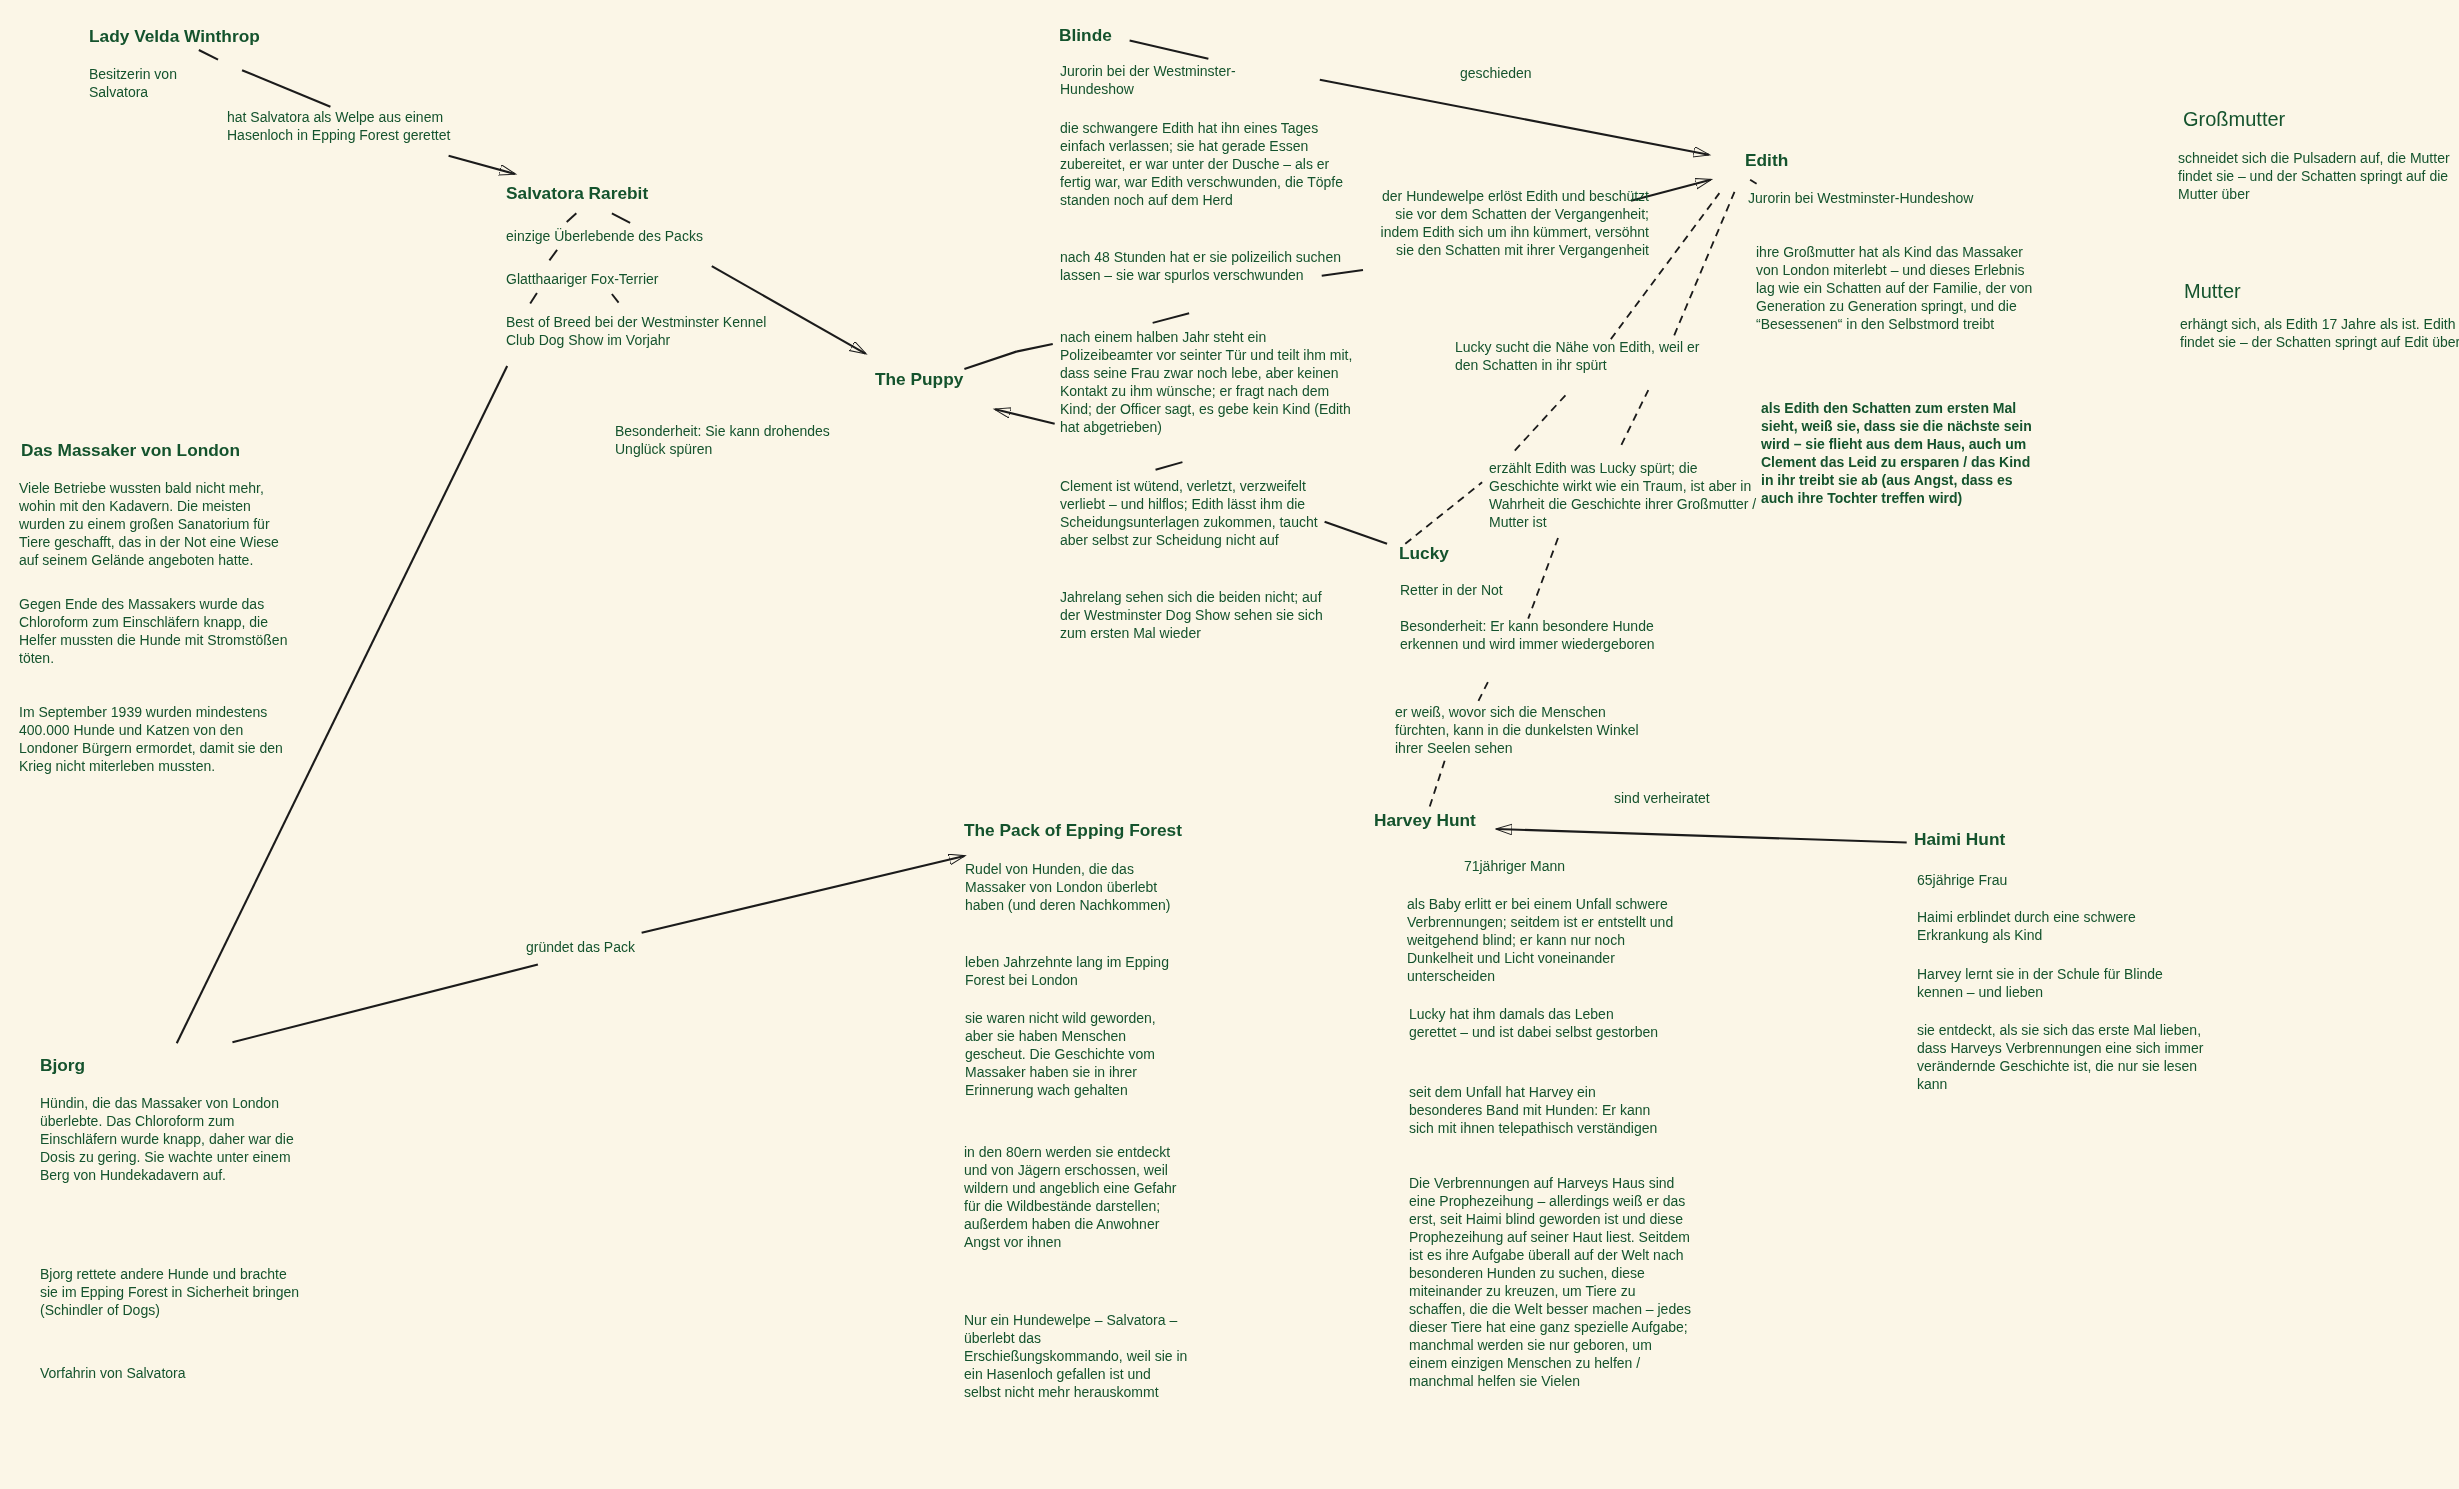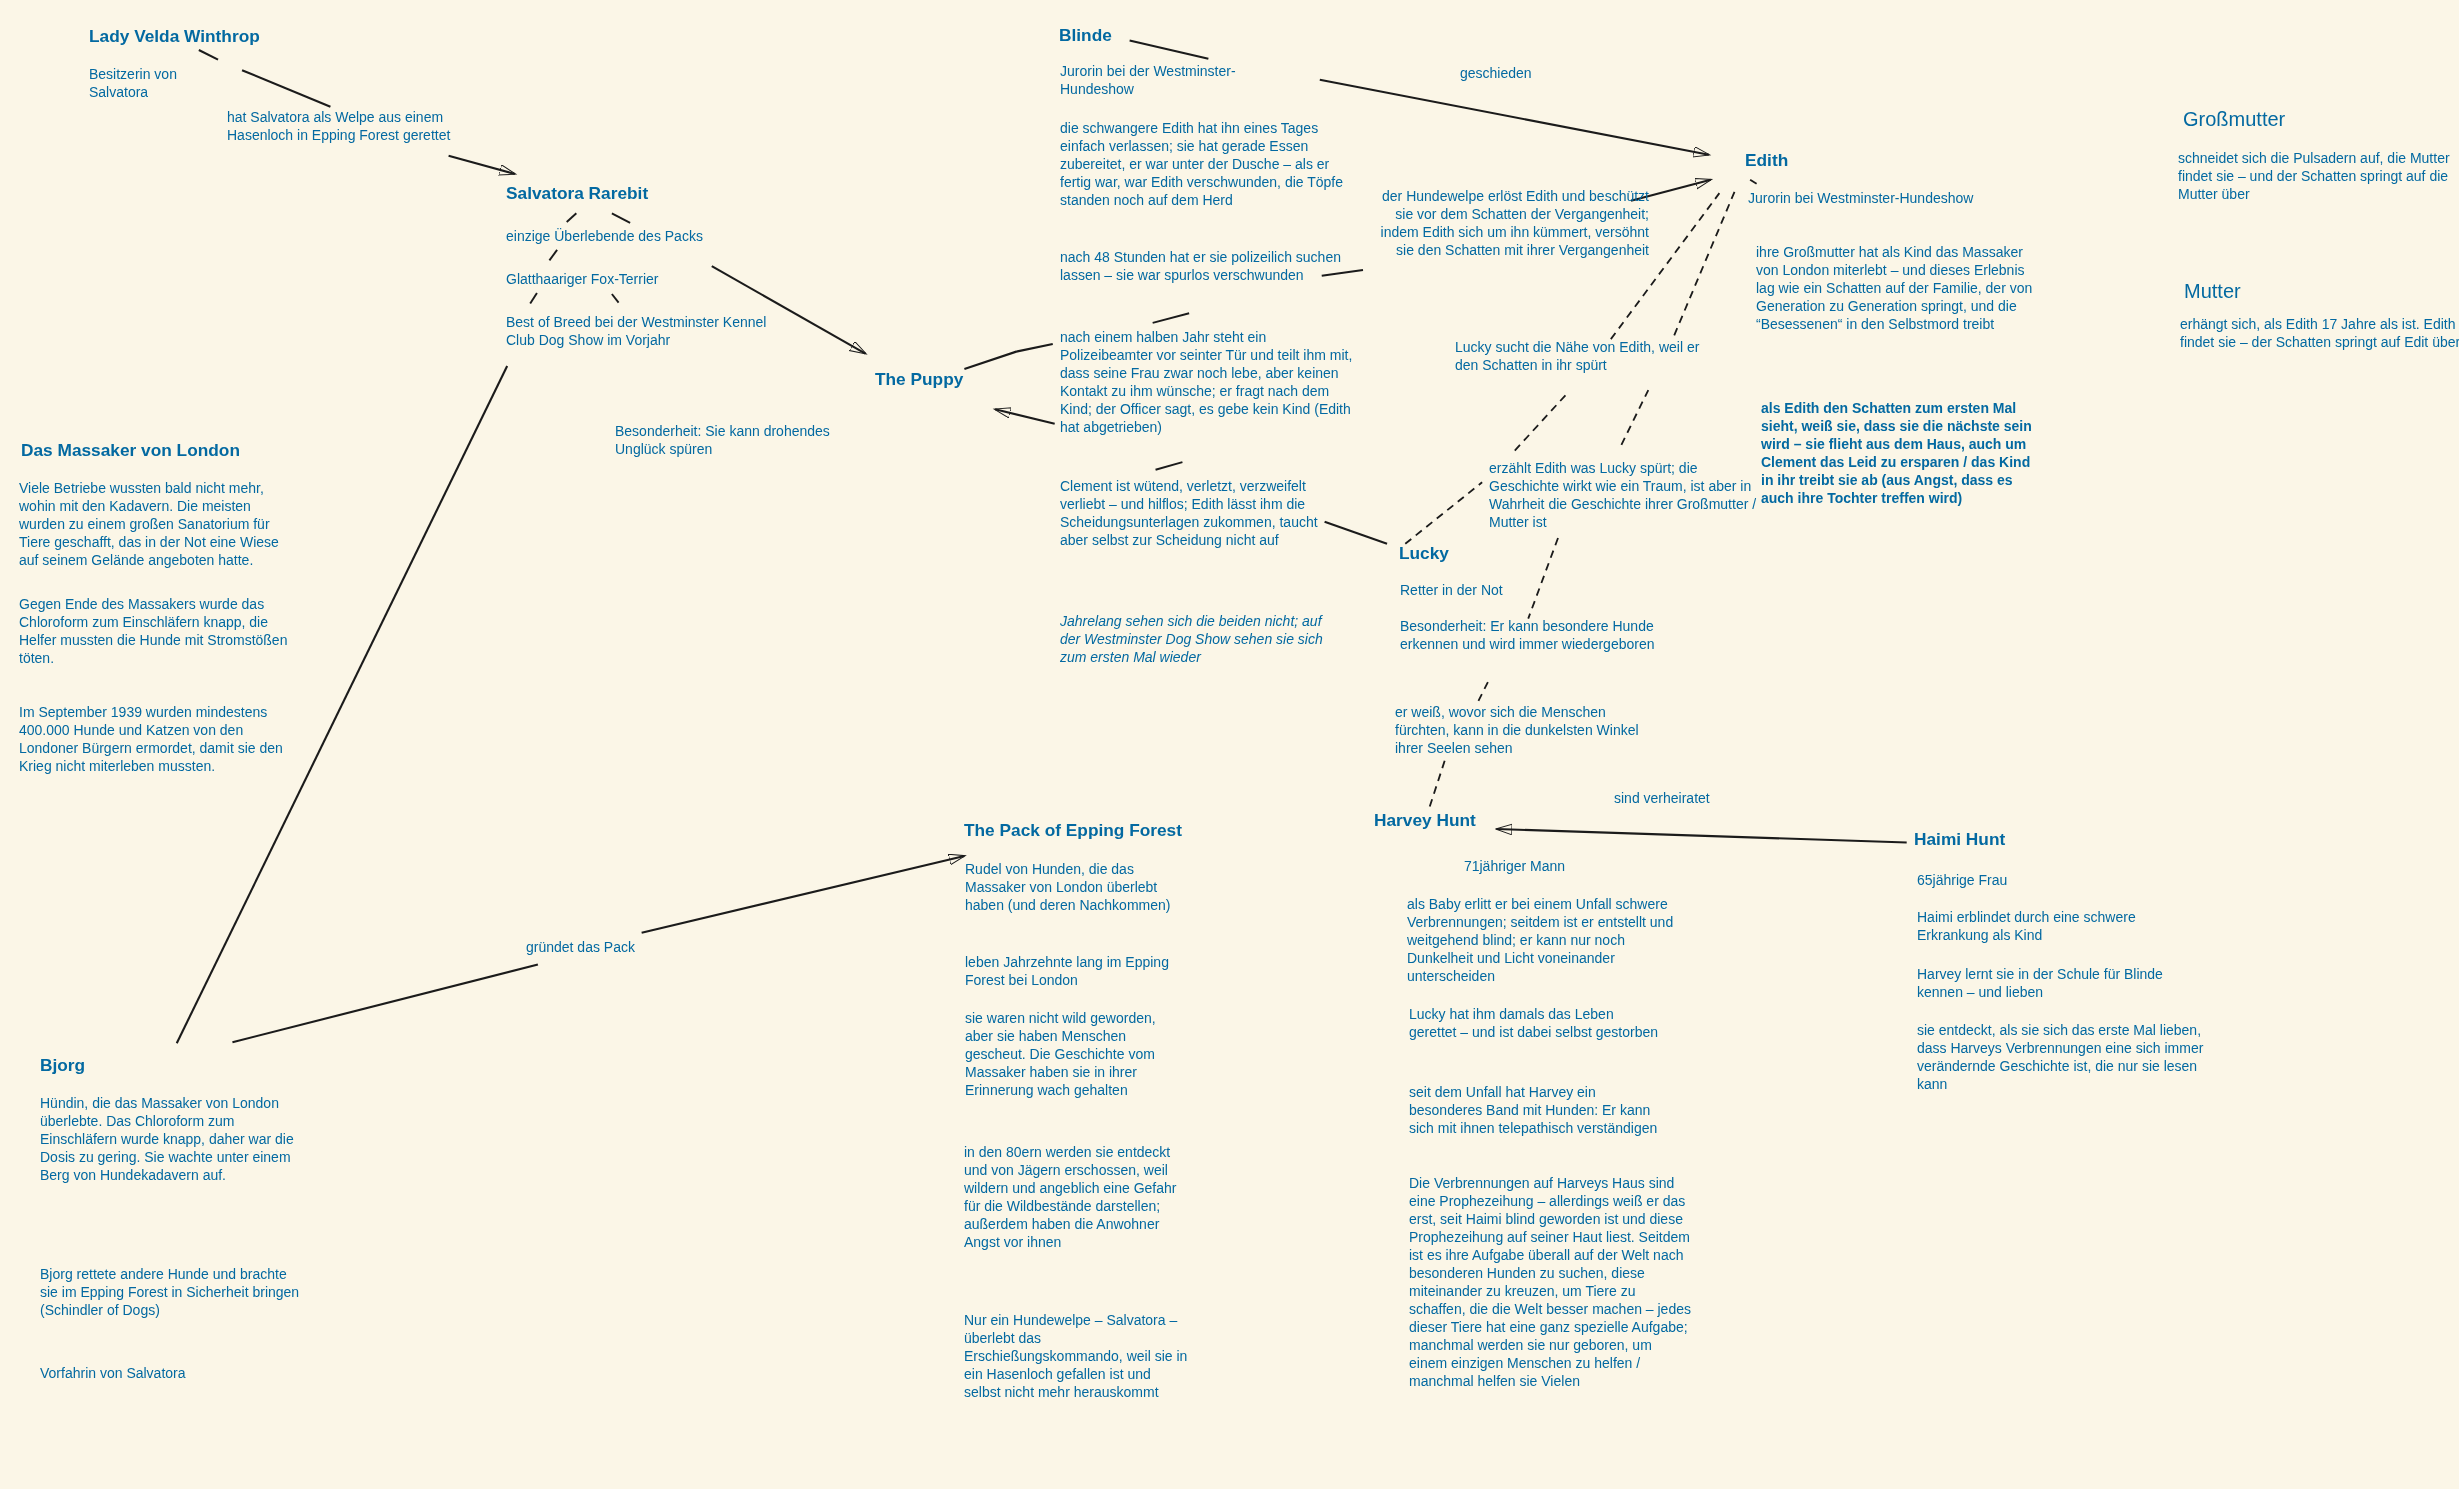--- a/index.html
+++ b/index.html
@@ -1,18 +1,18 @@
 <!DOCTYPE html>
 <html><head>
 <meta charset="utf-8">
 <style>
   html,body{margin:0;padding:0;}
   body{width:2459px;height:1489px;overflow:hidden;background:#fbf6e7;}
   #canvas{position:relative;width:2459px;height:1489px;background:#fbf6e7;
-          font-family:"Liberation Sans","DejaVu Sans",sans-serif;color:#0369a1;}
+          font-family:"Liberation Sans","DejaVu Sans",sans-serif;color:#14532d;}
   .note{position:absolute;font-size:14px;line-height:18px;letter-spacing:0px;white-space:normal;}
   .t{font-weight:700;font-size:17.3px;line-height:19px;white-space:nowrap;}
   .rt{font-weight:400;font-size:20px;line-height:19px;white-space:nowrap;}
   #wires{position:absolute;left:0;top:0;width:2459px;height:1489px;pointer-events:none;}
   #wires path, #wires line{stroke:#1b1b1b;fill:none;}
   .solid{stroke-width:2.2px;}
   .dash{stroke-width:1.9px;stroke-dasharray:8 6;}
   .tick{stroke-width:2px;}
 </style>
 </head>
@@ -78,21 +78,21 @@
   <div class="note" style="left:19px;top:479px;width:277px;">Viele Betriebe wussten bald nicht mehr, wohin mit den Kadavern. Die meisten wurden zu einem großen Sanatorium für Tiere geschafft, das in der Not eine Wiese auf seinem Gelände angeboten hatte.</div>
   <div class="note" style="left:19px;top:595px;width:277px;">Gegen Ende des Massakers wurde das Chloroform zum Einschläfern knapp, die Helfer mussten die Hunde mit Stromstößen töten.</div>
   <div class="note" style="left:19px;top:703px;width:277px;">Im September 1939 wurden mindestens 400.000 Hunde und Katzen von den Londoner Bürgern ermordet, damit sie den Krieg nicht miterleben mussten.</div>
 
   <div class="note t" style="left:1059px;top:26px;">Blinde</div>
   <div class="note" style="left:1060px;top:62px;width:245px;">Jurorin bei der Westminster-Hundeshow</div>
   <div class="note" style="left:1060px;top:119px;width:283px;">die schwangere Edith hat ihn eines Tages einfach verlassen; sie hat gerade Essen zubereitet, er war unter der Dusche – als er fertig war, war Edith verschwunden, die Töpfe standen noch auf dem Herd</div>
   <div class="note" style="left:1060px;top:248px;width:288px;">nach 48 Stunden hat er sie polizeilich suchen lassen – sie war spurlos verschwunden</div>
   <div class="note" style="left:1060px;top:328px;width:293px;">nach einem halben Jahr steht ein Polizeibeamter vor seinter Tür und teilt ihm mit, dass seine Frau zwar noch lebe, aber keinen Kontakt zu ihm wünsche; er fragt nach dem Kind; der Officer sagt, es gebe kein Kind (Edith hat abgetrieben)</div>
   <div class="note" style="left:1060px;top:477px;width:288px;">Clement ist wütend, verletzt, verzweifelt verliebt – und hilflos; Edith lässt ihm die Scheidungsunterlagen zukommen, taucht aber selbst zur Scheidung nicht auf</div>
-  <div class="note" style="left:1060px;top:612px;width:274px;font-style:italic;">Jahrelang sehen sich die beiden nicht; auf der Westminster Dog Show sehen sie sich zum ersten Mal wieder</div>
+  <div class="note" style="left:1060px;top:588px;width:274px;">Jahrelang sehen sich die beiden nicht; auf der Westminster Dog Show sehen sie sich zum ersten Mal wieder</div>
 
   <div class="note" style="left:1429px;top:64px;margin-left:31px;">geschieden</div>
   <div class="note" style="left:1366px;top:187px;width:283px;text-align:right;">der Hundewelpe erlöst Edith und beschützt sie vor dem Schatten der Vergangenheit; indem Edith sich um ihn kümmert, versöhnt sie den Schatten mit ihrer Vergangenheit</div>
   <div class="note" style="left:1455px;top:338px;width:255px;">Lucky sucht die Nähe von Edith, weil er den Schatten in ihr spürt</div>
   <div class="note" style="left:1489px;top:459px;width:277px;">erzählt Edith was Lucky spürt; die Geschichte wirkt wie ein Traum, ist aber in Wahrheit die Geschichte ihrer Großmutter / Mutter ist</div>
 
   <div class="note t" style="left:1745px;top:151px;">Edith</div>
   <div class="note" style="left:1748px;top:189px;width:235px;">Jurorin bei Westminster-Hundeshow</div>
   <div class="note" style="left:1756px;top:243px;width:279px;">ihre Großmutter hat als Kind das Massaker von London miterlebt – und dieses Erlebnis lag wie ein Schatten auf der Familie, der von Generation zu Generation springt, und die “Besessenen“ in den Selbstmord treibt</div>
   <div class="note" style="left:1761px;top:399px;width:277px;font-weight:bold;">als Edith den Schatten zum ersten Mal sieht, weiß sie, dass sie die nächste sein wird – sie flieht aus dem Haus, auch um Clement das Leid zu ersparen / das Kind in ihr treibt sie ab (aus Angst, dass es auch ihre Tochter treffen wird)</div>

